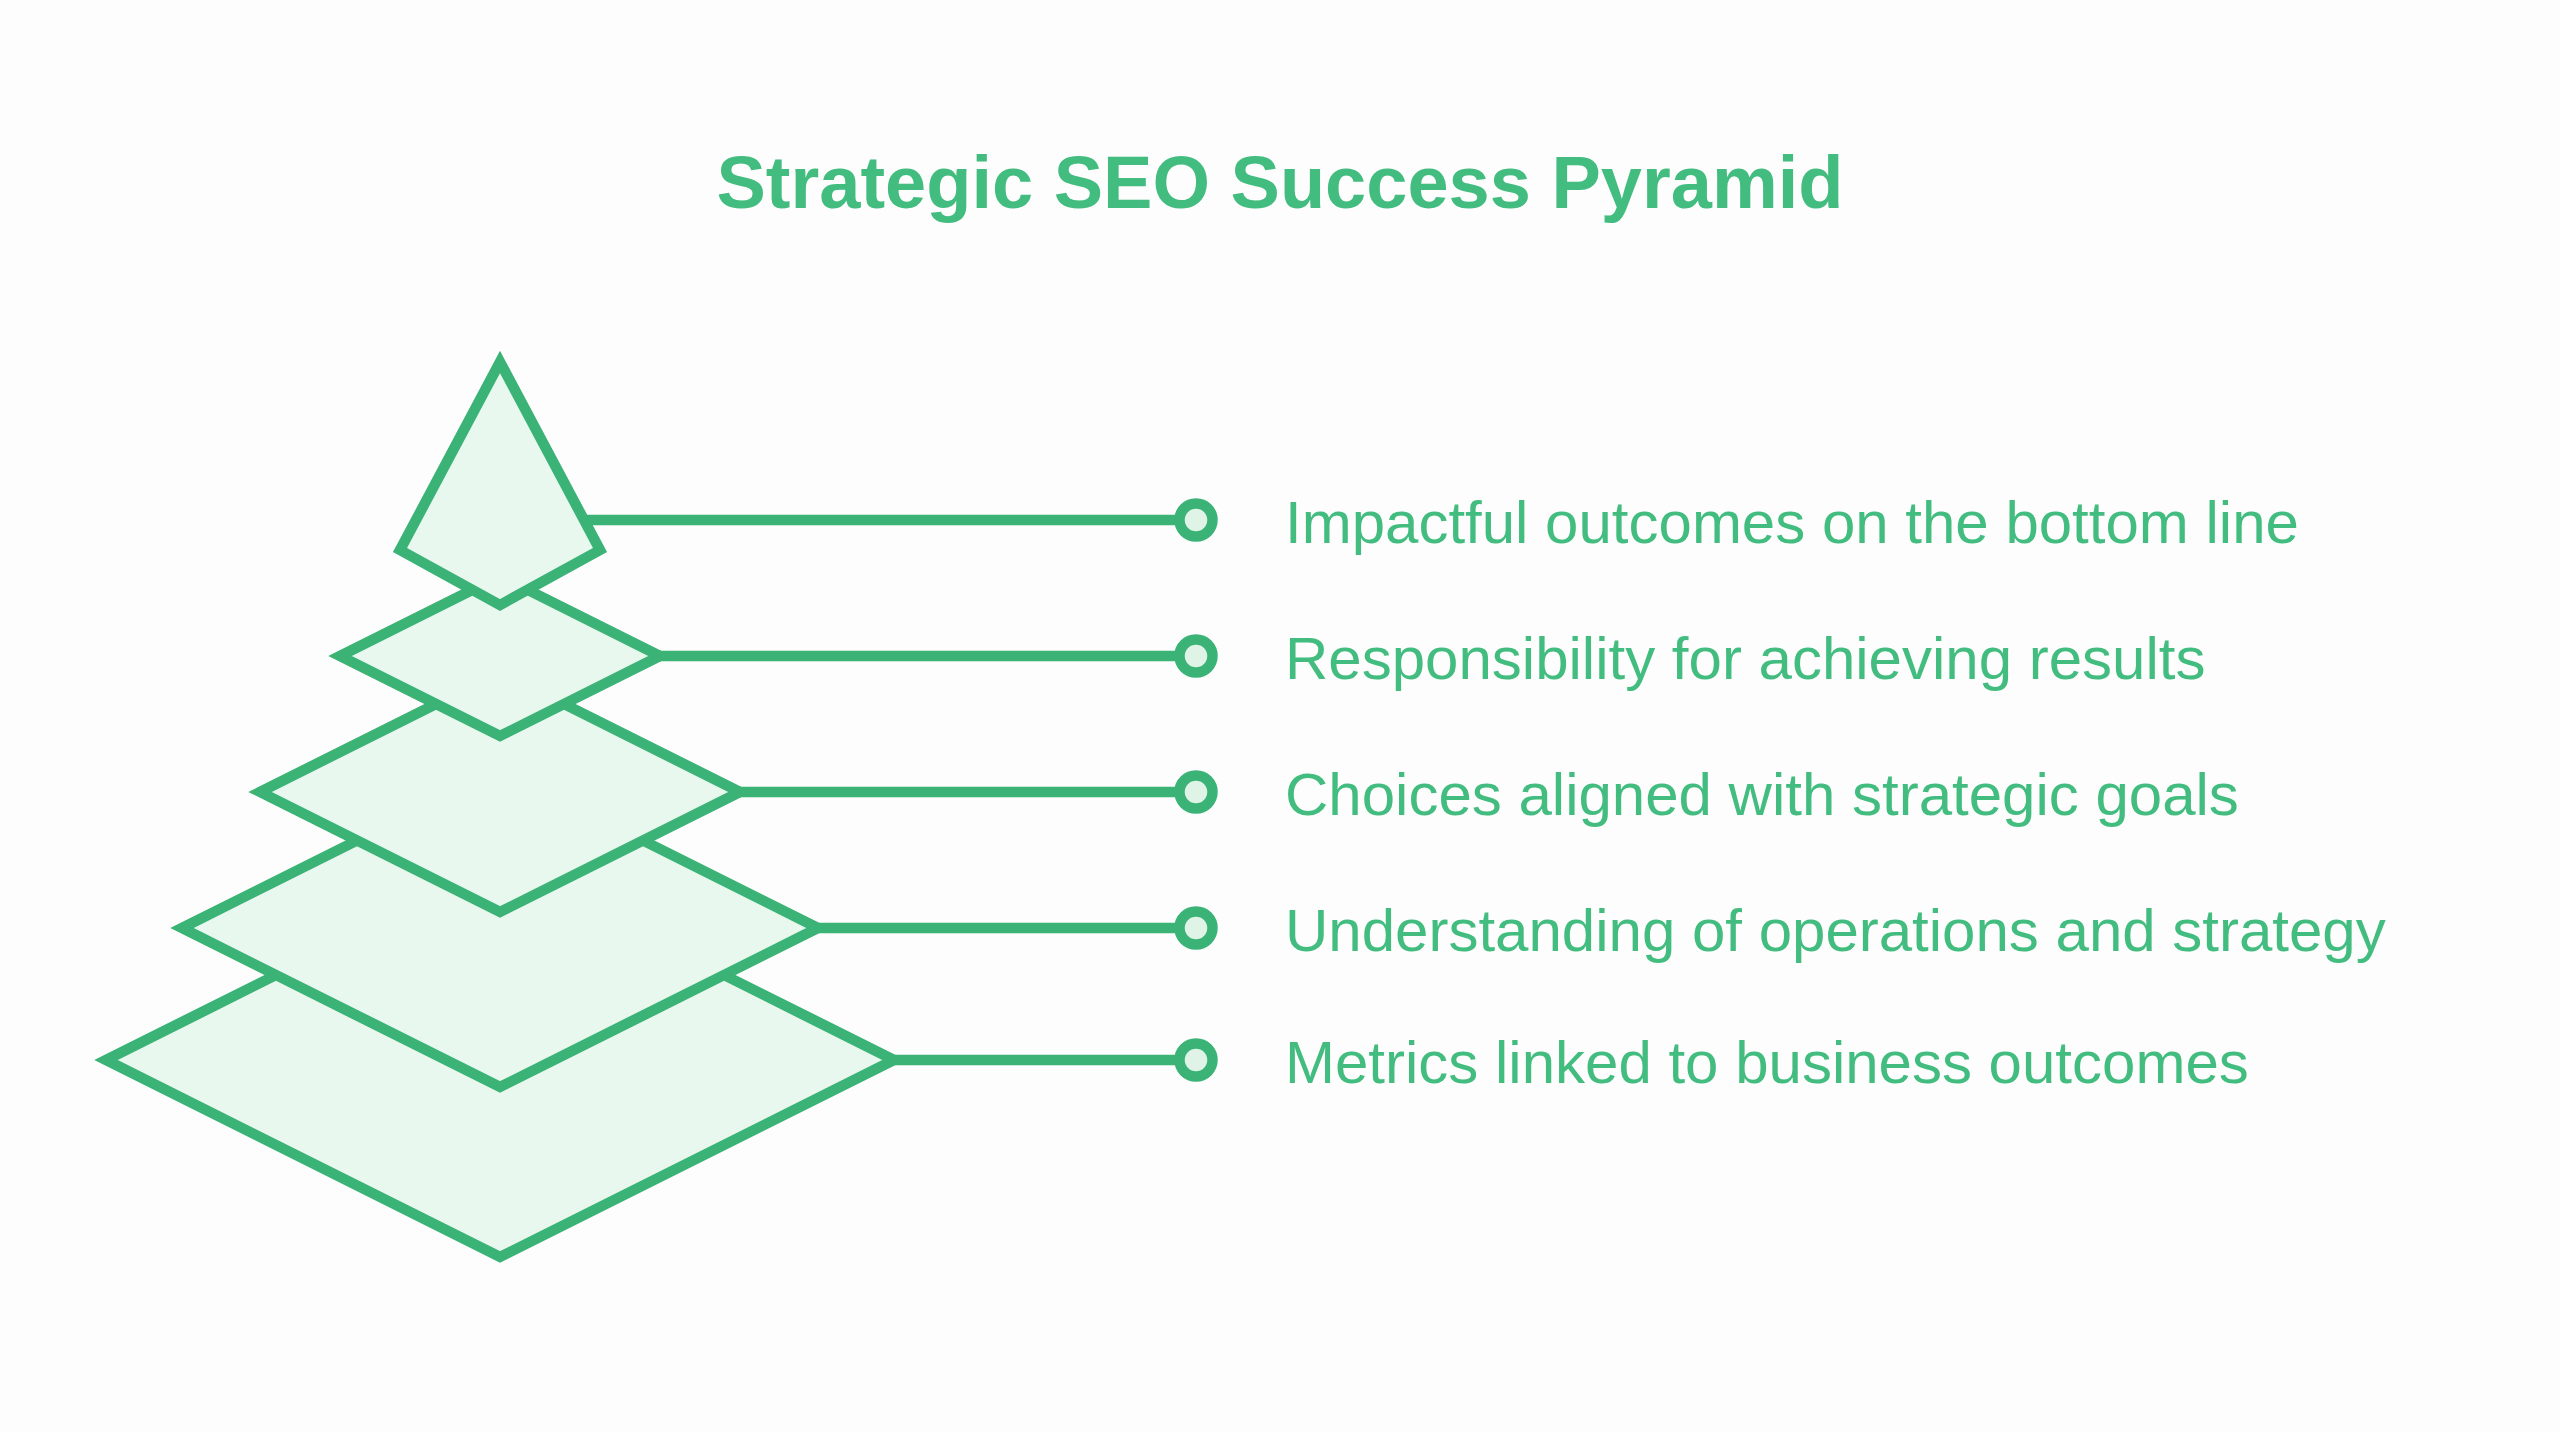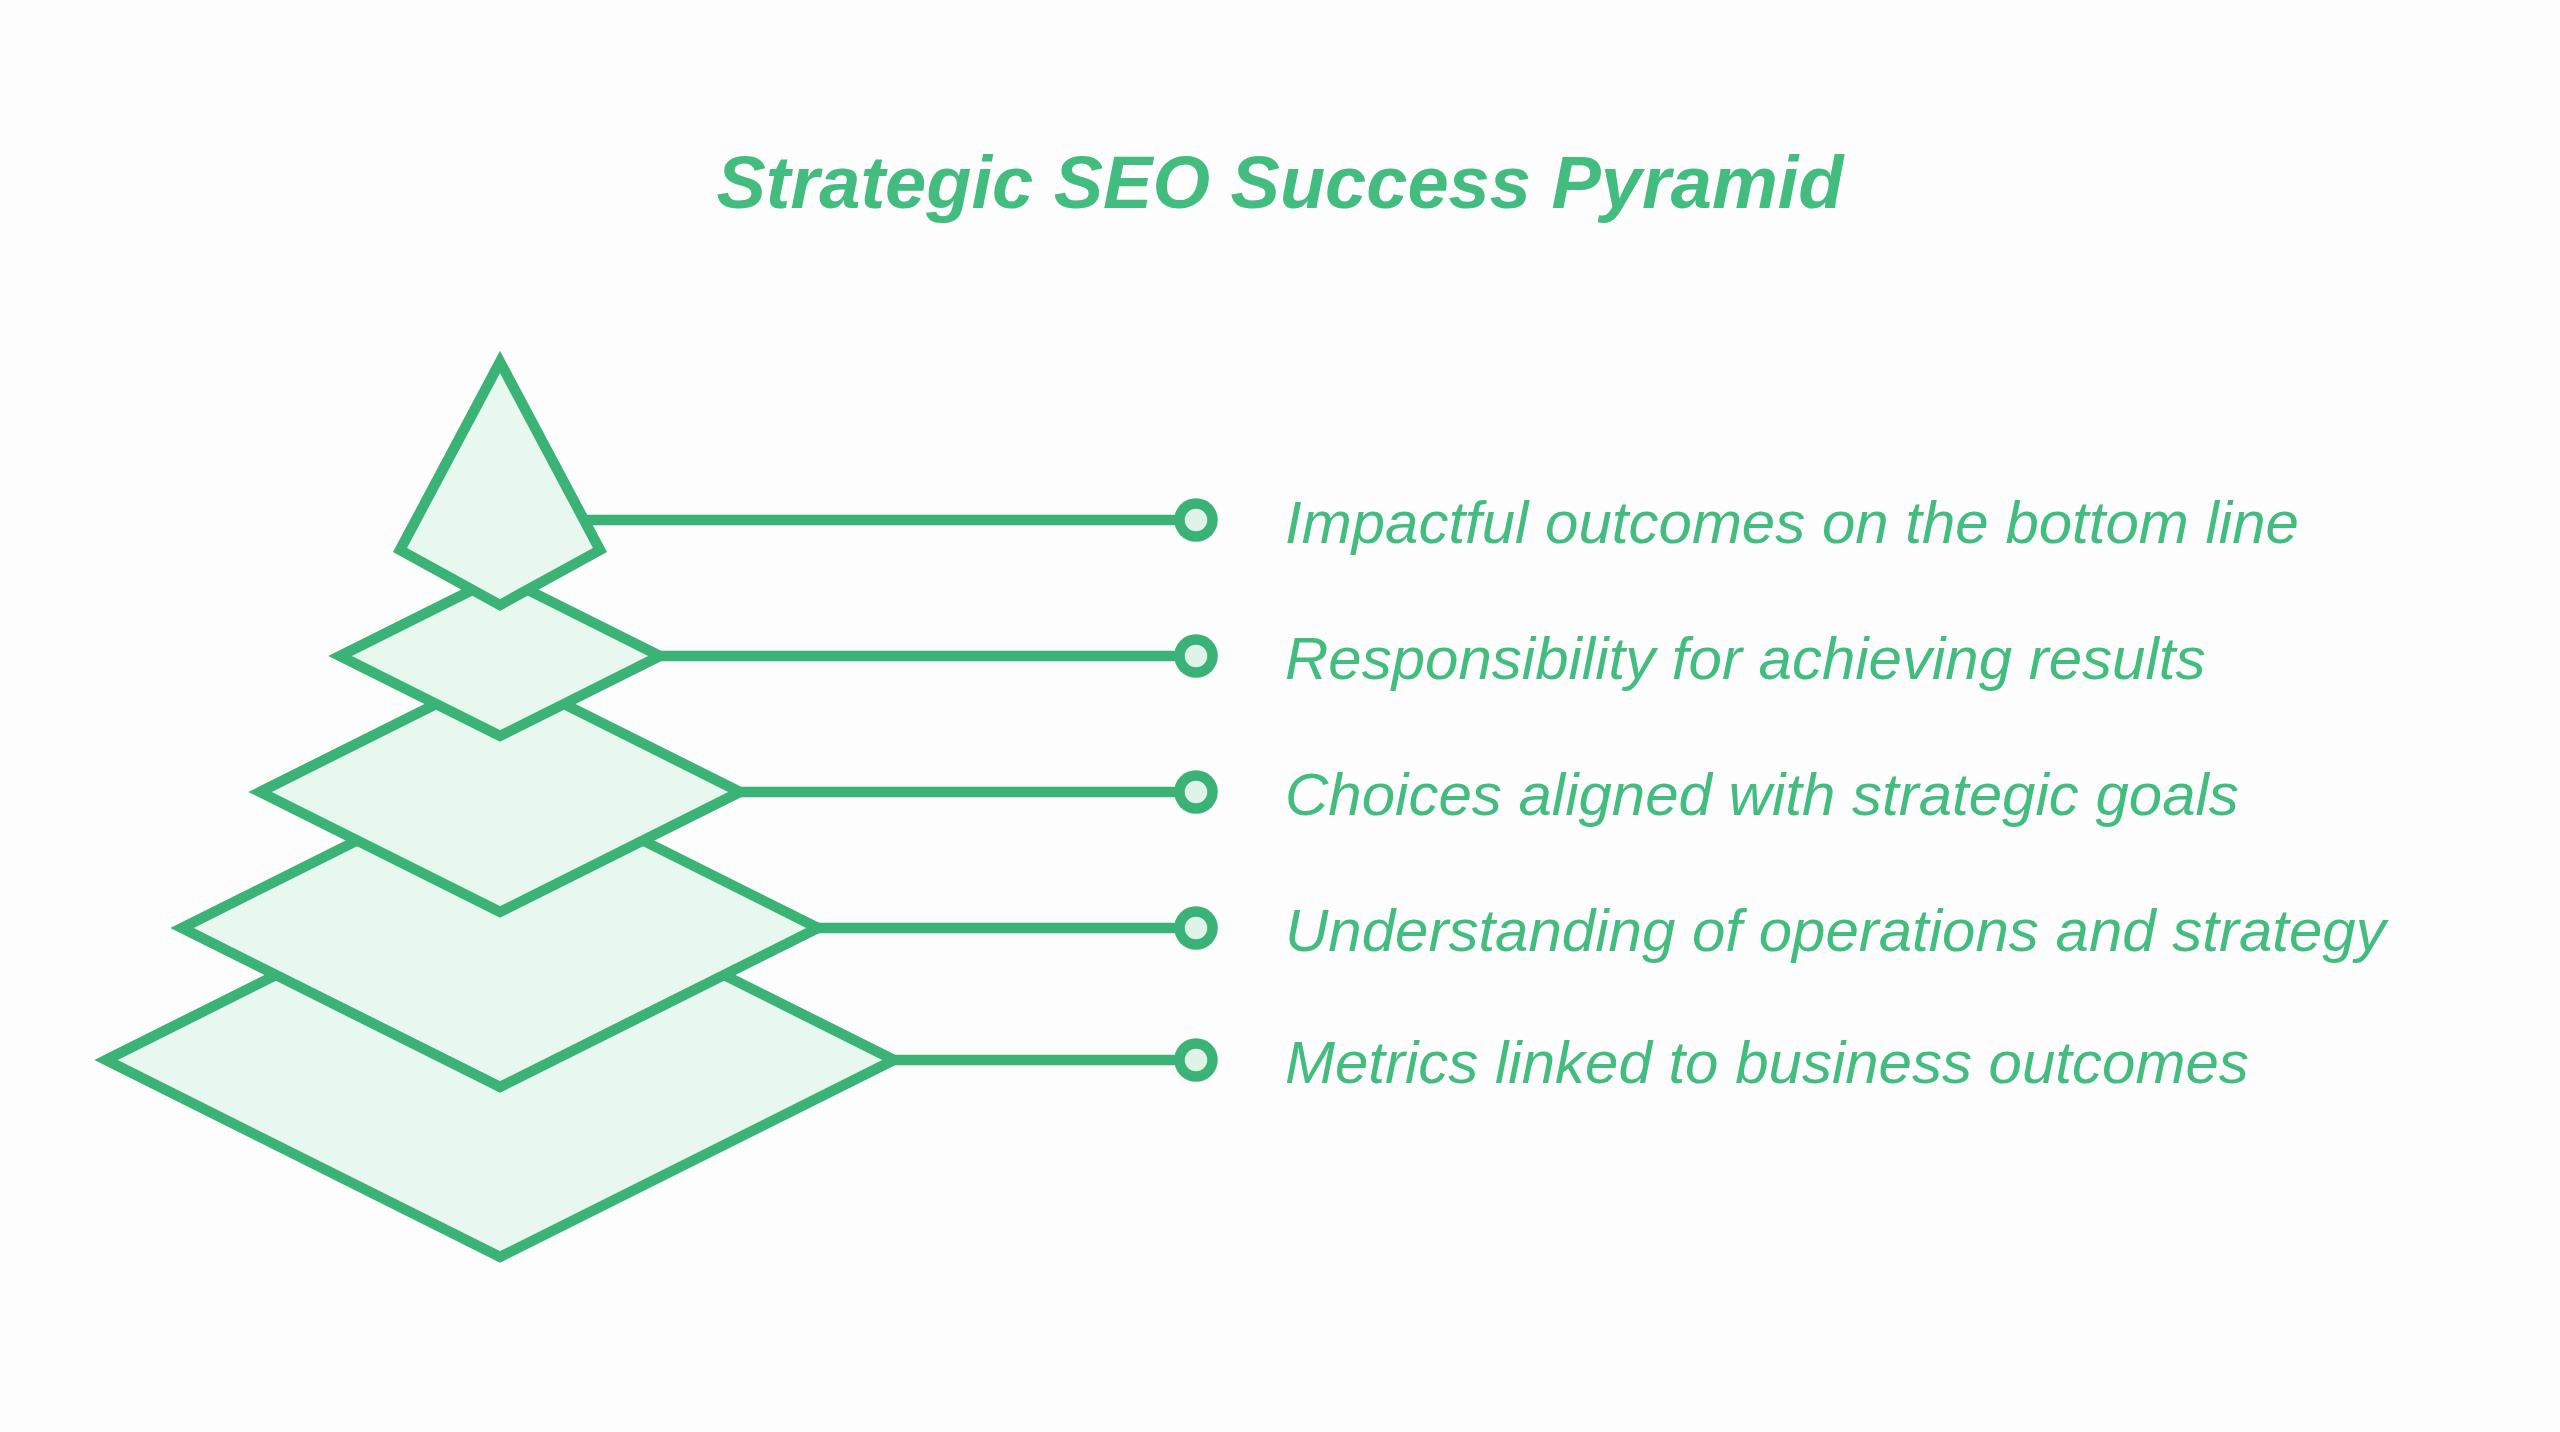--- a/index.html
+++ b/index.html
@@ -9,21 +9,20 @@
     --bullet-inner:#DFF4E7;
     --bg:#FDFDFD;
   }
   html,body{margin:0;padding:0;background:var(--bg);}
   .canvas{
     position:relative;
     width:2560px;height:1432px;
     background:var(--bg);
     overflow:hidden;
     font-family:"Liberation Sans", sans-serif;
-    font-style:italic;
   }
   svg{display:block;}
   .diagram-title{
     font-family:"Liberation Sans", sans-serif;
     font-weight:bold;
     font-size:74px;
     fill:var(--green-text);
   }
   .level-label{
     font-family:"Liberation Sans", sans-serif;

